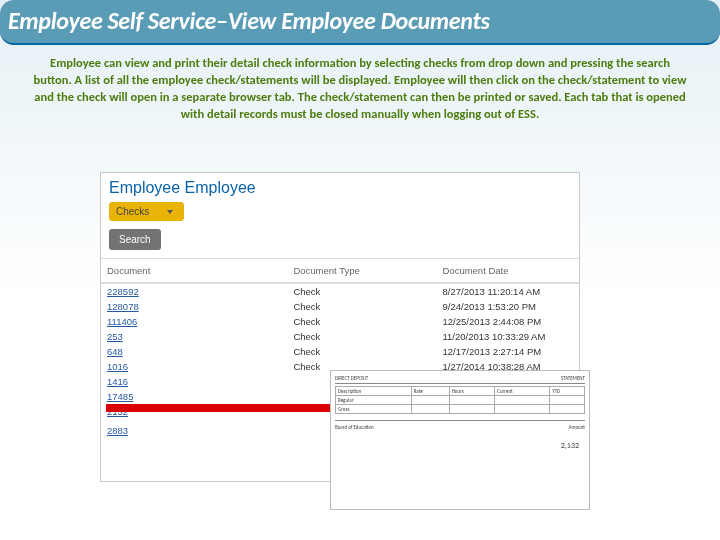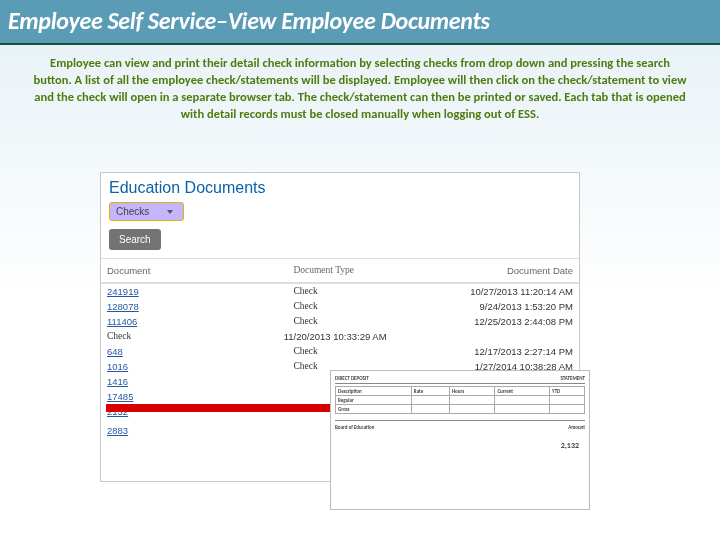--- a/index.html
+++ b/index.html
@@ -9,22 +9,23 @@
     background: linear-gradient(180deg, #e5f0f5 0%, #ffffff 55%, #ffffff 100%);
     position: relative; overflow: hidden;
   }
   .title-bar {
     background: #5a9bb5;
     color: #fff;
     padding: 6px 8px 8px 8px;
     font-style: italic;
     font-weight: 700;
     font-size: 24px;
-    border-bottom: 2px solid #14532d;
+    border-bottom: 2px solid #0369a1;
     letter-spacing: -0.3px;
+    border-radius: 14px;
   }
   .intro {
     padding: 10px 30px 4px 30px;
     font-size: 12.5px;
     text-align: center;
     font-weight: 700;
     line-height: 1.35;
     color: #4d7c0f;
   }
   .screenshot {
@@ -38,21 +39,21 @@
   }
   .page-head {
     color: #0a62a8;
     font-size: 16px;
     font-weight: 400;
     padding: 6px 8px 4px 8px;
   }
   .dropdown {
     display: inline-flex; align-items: center;
     border: 1px solid #e0b400;
-    background: #c4b5fd;
+    background: #eab308;
     padding: 3px 10px 3px 6px;
     font-size: 10px;
     color: #444;
     border-radius: 3px;
     margin-left: 8px;
     gap: 18px;
   }
   .caret {
     width: 0; height: 0; border-left: 3px solid transparent;
     border-right: 3px solid transparent; border-top: 4px solid #555;
@@ -74,22 +75,22 @@
     font-size: 9.5px;
     color: #333;
   }
   .tbl-head {
     display: flex;
     border-bottom: 2px solid #ddd;
     padding: 6px 6px;
     color: #666;
   }
   .col-doc { width: 40%; }
-  .col-type { width: 32%; font-family: Liberation Serif, serif; }
-  .col-date { width: 28%; text-align: right; }
+  .col-type { width: 32%; }
+  .col-date { width: 28%; }
   .tbl-row {
     display: flex;
     padding: 2px 6px;
     color: #2558a3;
   }
   .tbl-row .col-type, .tbl-row .col-date { color: #333; }
   .tbl-row .col-doc { text-decoration: underline; cursor: pointer; }
   .arrow {
     position: absolute;
     left: 106px; top: 404px;
@@ -106,72 +107,72 @@
   }
   .check-overlay {
     position: absolute;
     left: 330px; top: 370px;
     width: 260px; height: 140px;
     background: #fff;
     border: 1px solid #bbb;
     font-size: 5px;
     color: #444;
     padding: 4px;
-    font-weight: bold;
   }
   .check-top {
     display: flex; justify-content: space-between;
     border-bottom: 1px solid #888; padding-bottom: 2px;
   }
   .mini-tbl { width: 100%; border-collapse: collapse; margin-top: 2px; }
   .mini-tbl td { border: 1px solid #aaa; padding: 1px 2px; }
   .check-mid { margin-top: 6px; border-top: 1px solid #888; padding-top: 3px;
     display: flex; justify-content: space-between; }
   .check-amt { font-size: 8px; text-align: right; margin-top: 10px; padding-right: 6px; }
 </style>
 </head>
 <body>
 
 <div class="title-bar">Employee Self Service–View Employee Documents</div>
 
 <div class="intro">Employee can view and print their detail check information by selecting checks from drop down and pressing the search button.  A list of all the employee check/statements will be displayed.  Employee will then click on the check/statement to view and the check will open in a separate browser tab.  The check/statement can then be printed or saved.  Each tab that is opened with detail records must be closed manually when logging out of ESS.</div>
 
 <div class="screenshot">
-  <div class="page-head">Education Documents</div>
+  <div class="page-head">Employee Employee</div>
 
   <div class="dropdown">
     <span>Checks</span>
     <span class="caret"></span>
   </div>
   <br>
   <button class="search-btn">Search</button>
 
   <div class="tbl">
     <div class="tbl-head">
       <div class="col-doc">Document</div>
       <div class="col-type">Document Type</div>
       <div class="col-date">Document Date</div>
     </div>
     <div id="rows">
         <div class="tbl-row">
-          <div class="col-doc">241919</div>
-          <div class="col-type">Check</div>
-          <div class="col-date">10/27/2013 11:20:14 AM</div>
+          <div class="col-doc">228592</div>
+          <div class="col-type">Check</div>
+          <div class="col-date">8/27/2013 11:20:14 AM</div>
         </div>
         <div class="tbl-row">
           <div class="col-doc">128078</div>
           <div class="col-type">Check</div>
           <div class="col-date">9/24/2013 1:53:20 PM</div>
         </div>
         <div class="tbl-row">
           <div class="col-doc">111406</div>
           <div class="col-type">Check</div>
           <div class="col-date">12/25/2013 2:44:08 PM</div>
         </div>
         <div class="tbl-row">
+          <div class="col-doc">253</div>
           <div class="col-type">Check</div>
           <div class="col-date">11/20/2013 10:33:29 AM</div>
         </div>
         <div class="tbl-row">
           <div class="col-doc">648</div>
           <div class="col-type">Check</div>
           <div class="col-date">12/17/2013 2:27:14 PM</div>
         </div>
         <div class="tbl-row">
           <div class="col-doc">1016</div>

